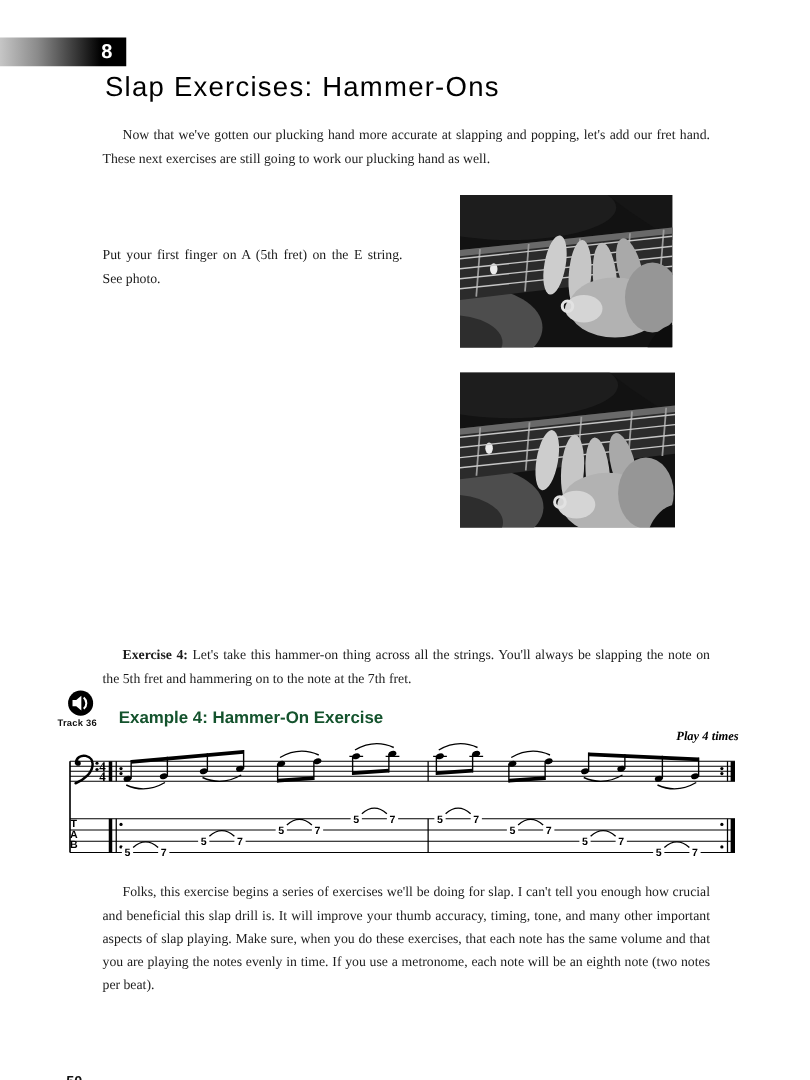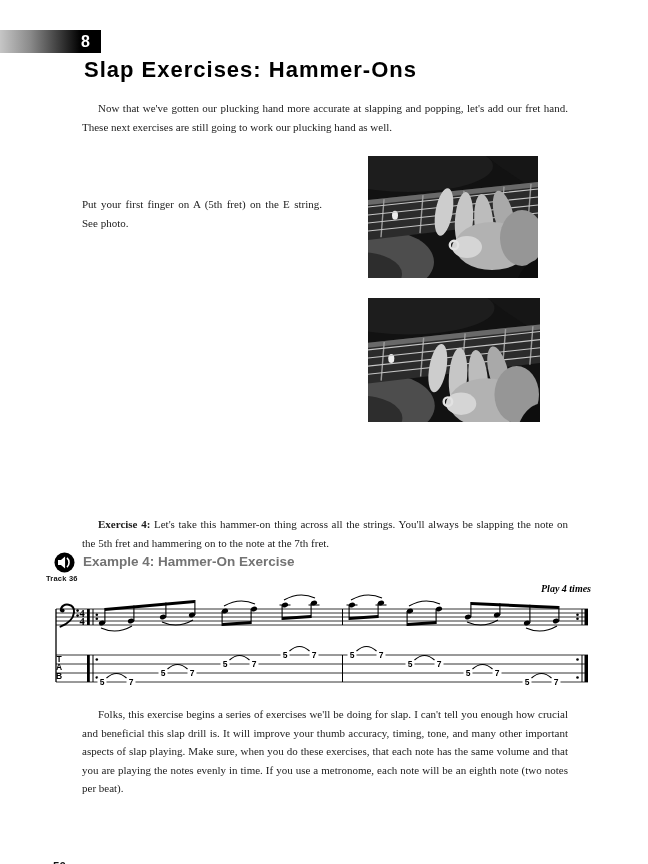--- a/index.html
+++ b/index.html
@@ -11,32 +11,32 @@
   .chapter-bar{
     position:absolute;left:0;top:30px;width:101px;height:23px;
     background:linear-gradient(90deg,#c6c6c6 0%,#8a8a8a 30%,#2a2a2a 65%,#000 80%);
     display:flex;align-items:center;justify-content:flex-end;
   }
   .chapter-bar span{
     color:#fff;font-weight:bold;font-size:16px;padding-right:11px;line-height:1;
   }
   .doc-title{
     position:absolute;left:84px;top:57px;margin:0;
-    font-size:22px;font-weight:bold;letter-spacing:1px;color:#000;
+    font-size:22px;font-weight:normal;letter-spacing:1px;color:#000;
   }
   .para{
     position:absolute;margin:0;font-size:11px;line-height:18.5px;
     text-align:justify;color:#1c1c1c;font-family:Liberation Serif, serif;
   }
   .indent{text-indent:16px;}
   .b{font-weight:bold;}
   .photo{position:absolute;display:block;}
   .ex-head{
-    position:absolute;left:83px;top:554px;margin:0;
-    font-size:13.5px;font-weight:bold;color:#737373;
+    position:absolute;left:83px;top:554px;margin:12px;
+    font-size:13.5px;font-weight:bold;color:#14532d;
   }
   .speaker{position:absolute;left:54px;top:552px;}
   .track{
     position:absolute;left:46px;top:574px;font-size:7.5px;font-weight:bold;
     letter-spacing:0.2px;color:#111;
   }
   .music{position:absolute;left:0;top:575px;}
   .page-num{
     position:absolute;left:53px;top:860px;font-size:11.5px;font-weight:bold;color:#111;
   }

